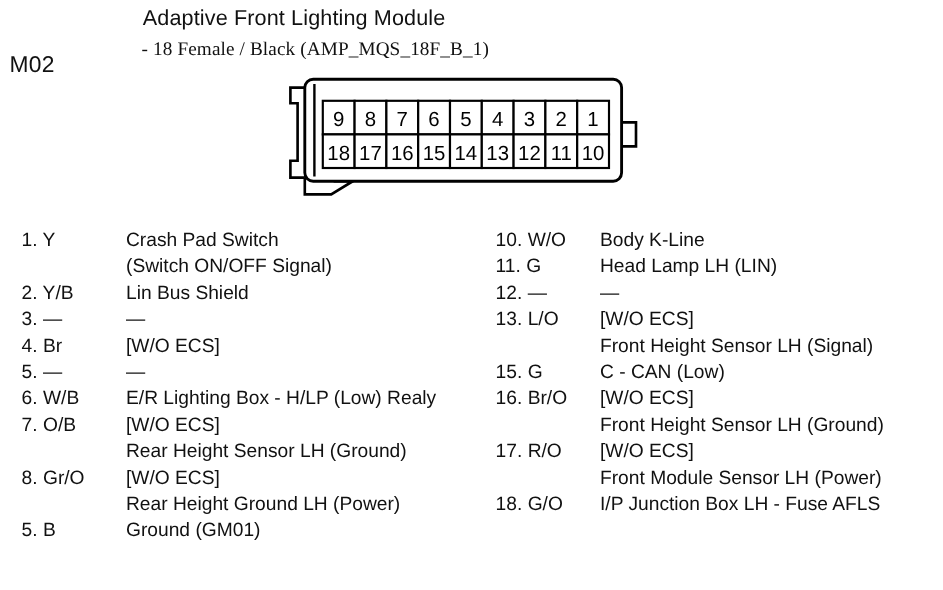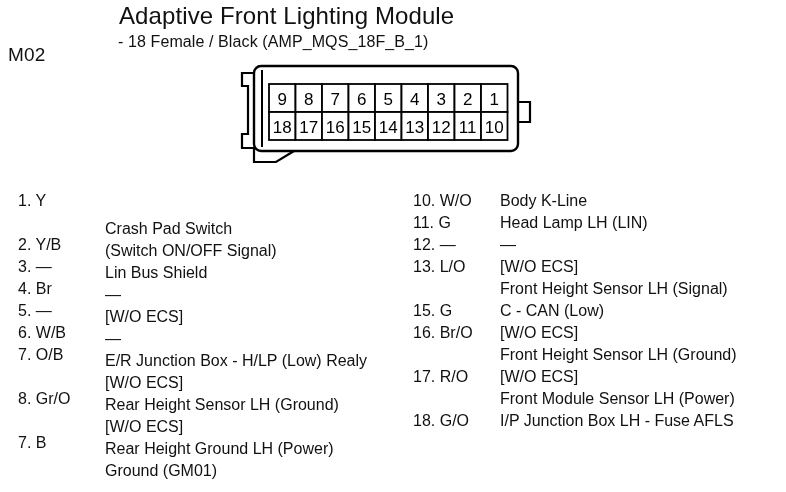--- a/index.html
+++ b/index.html
@@ -26,34 +26,35 @@
     font-size: 19px;
     line-height: 22px;
     letter-spacing: 0.2px;
     white-space: nowrap;
     margin-top: 39px;
   }
   .hdr-title {
     position: absolute;
     left: 119px;
     top: 4px;
-    font-size: 24px;
+    font-size: 18px;
     line-height: 23px;
     letter-spacing: 0.1px;
     white-space: nowrap;
     text-align: right;
   }
   .hdr-sub {
     position: absolute;
     left: 118px;
     top: 32px;
     font-size: 16px;
     line-height: 20px;
     letter-spacing: 0.1px;
     white-space: nowrap;
+    font-family: Liberation Serif, serif;
   }
 
   
   #connector-figure {
     position: absolute;
     left: 232px;
     top: 62px;
     width: 310px;
     height: 112px;
   }
@@ -88,21 +89,21 @@
     line-height: 22px;
     white-space: nowrap;
   }
   .pin-desc {
     position: absolute;
     top: 0;
     font-size: 16px;
     line-height: 22px;
     white-space: nowrap;
   }
-  #pin-col-left  .pin-desc { left: 87px; margin-top: 28px; }
+  #pin-col-left  .pin-desc { left: 87px; }
   #pin-col-right .pin-desc { left: 87px; }
 </style>
 </head>
 <body>
 
 <div class="hdr-code">M02</div>
 
 <div class="hdr-title">Adaptive Front Lighting Module</div>
 
 <div class="hdr-sub">- 18 Female / Black (AMP_MQS_18F_B_1)</div>
@@ -192,38 +193,38 @@
     <div class="pin-row">
       <span class="pin-ref">4. Br</span>
       <span class="pin-desc">[W/O ECS]</span>
     </div>
     <div class="pin-row">
       <span class="pin-ref">5. —</span>
       <span class="pin-desc">—</span>
     </div>
     <div class="pin-row">
       <span class="pin-ref">6. W/B</span>
-      <span class="pin-desc">E/R Junction Box - H/LP (Low) Realy</span>
+      <span class="pin-desc">E/R Lighting Box - H/LP (Low) Realy</span>
     </div>
     <div class="pin-row">
       <span class="pin-ref">7. O/B</span>
       <span class="pin-desc">[W/O ECS]</span>
     </div>
     <div class="pin-row cont">
       <span class="pin-desc">Rear Height Sensor LH (Ground)</span>
     </div>
     <div class="pin-row">
       <span class="pin-ref">8. Gr/O</span>
       <span class="pin-desc">[W/O ECS]</span>
     </div>
     <div class="pin-row cont">
       <span class="pin-desc">Rear Height Ground LH (Power)</span>
     </div>
     <div class="pin-row">
-      <span class="pin-ref">7. B</span>
+      <span class="pin-ref">5. B</span>
       <span class="pin-desc">Ground (GM01)</span>
     </div>
   </div>
 <div class="pin-col" id="pin-col-right">
     <div class="pin-row">
       <span class="pin-ref">10. W/O</span>
       <span class="pin-desc">Body K-Line</span>
     </div>
     <div class="pin-row">
       <span class="pin-ref">11. G</span>

